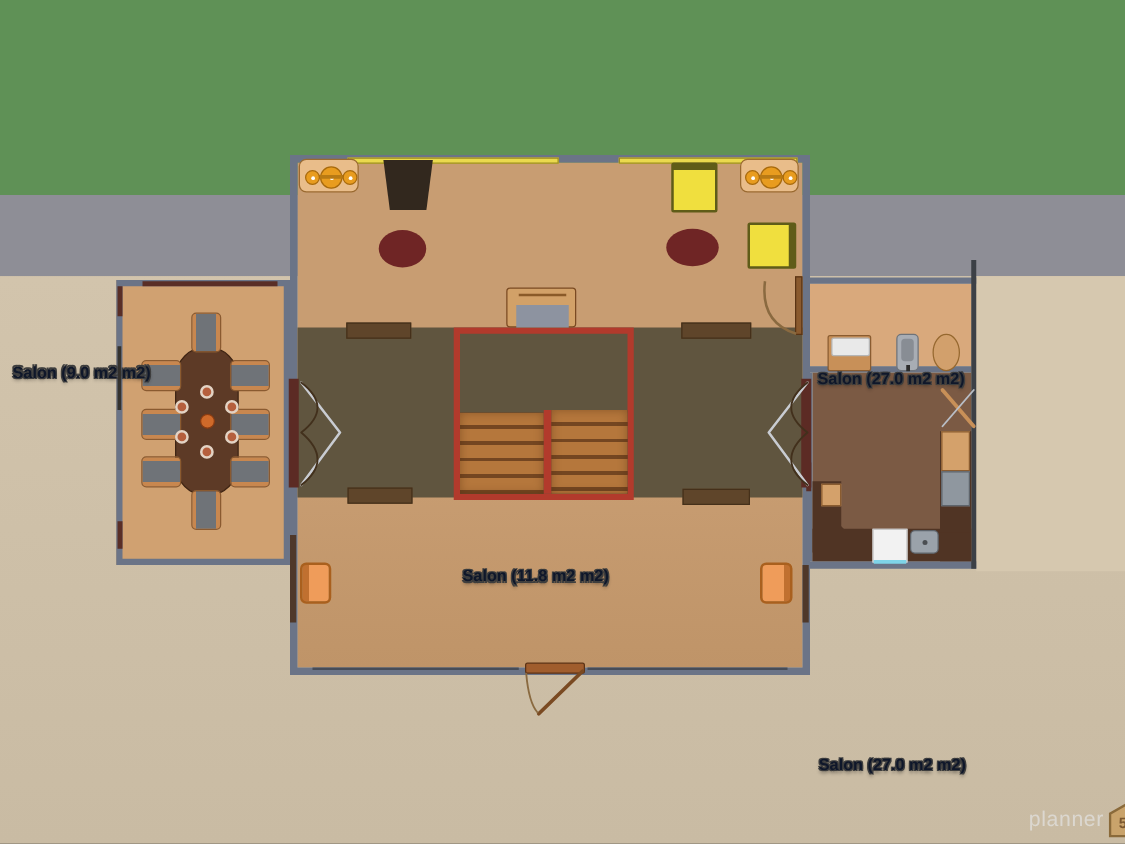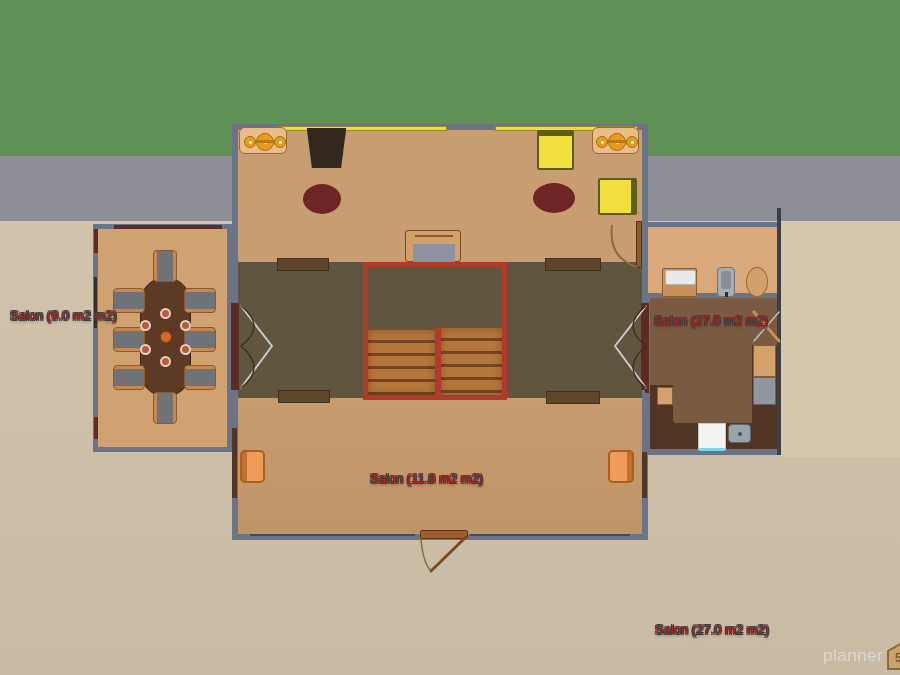--- a/index.html
+++ b/index.html
@@ -49,22 +49,22 @@
   .window-red{background:#5a2e26;z-index:3;}
   .door-strip{background:#5c2b24;z-index:3;}
   .counter{background:#503424;z-index:3;}
   .counter-tan{background:#d4a16b;border:1px solid #8a5c30;z-index:4;}
   .counter-gray{background:#8f979f;border:1px solid #5e646b;z-index:4;}
   .appliance-white{background:#f2f2f2;border:1px solid #c9c9c9;z-index:4;}
   .appliance-cyan{background:#7fd4e8;z-index:5;}
   .sink{background:#9aa2aa;border:1px solid #5e646b;border-radius:4px;z-index:4;}
   .sink:after{content:"";position:absolute;left:50%;top:50%;width:4px;height:4px;margin:-2px;border-radius:50%;background:#4a4e52;}
   .overlay-svg{left:0;top:0;width:900px;height:675px;z-index:5;pointer-events:none;}
-  .room-label{z-index:6;color:#b91c1c;font-size:13px;font-weight:normal;white-space:nowrap;
-    text-shadow:-1px -1px 0 #3e3e3e,1px -1px 0 #3e3e3e,-1px 1px 0 #3e3e3e,1px 1px 0 #3e3e3e,0 2px 3px rgba(0,0,0,.45);margin-top:18px;}
+  .room-label{z-index:6;color:#0f172a;font-size:13px;font-weight:bold;white-space:nowrap;
+    text-shadow:-1px -1px 0 #3e3e3e,1px -1px 0 #3e3e3e,-1px 1px 0 #3e3e3e,1px 1px 0 #3e3e3e,0 2px 3px rgba(0,0,0,.45);}
   .watermark{z-index:6;display:flex;align-items:center;gap:4px;}
   .watermark .brand{color:#dedbd5;font-size:17px;letter-spacing:.5px;opacity:.9;}
 </style>
 </head>
 <body>
 
 <div class="scene">
 
   <div class="abs grass"></div>
   <div class="abs path"></div>

